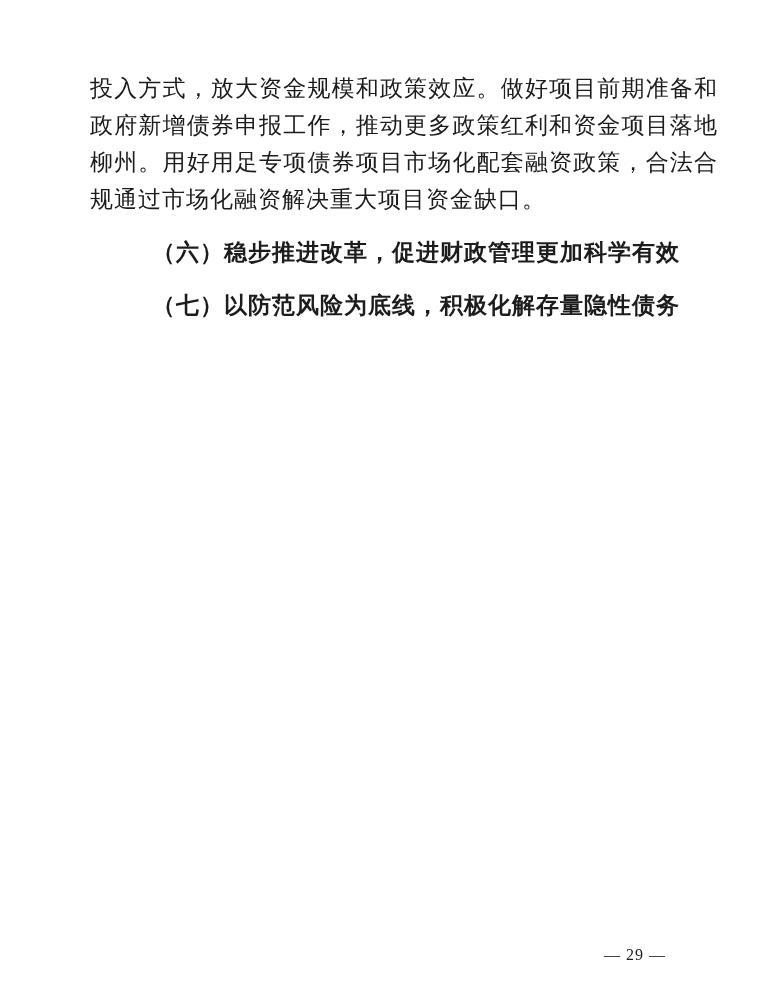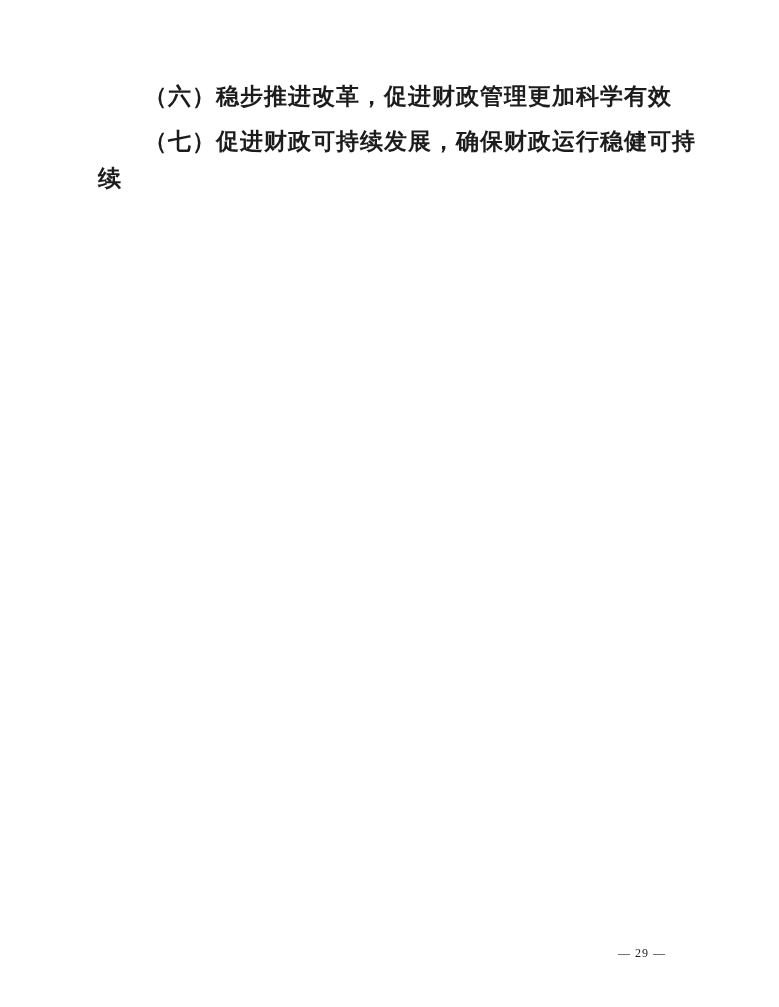--- a/index.html
+++ b/index.html
@@ -30,41 +30,42 @@
     text-align: justify;
     text-align-last: left;
     text-justify: inter-character;
     letter-spacing: 1px;
     font-weight: 400;
   }
   .para.indent {
     text-indent: 2em;
   }
   .heading {
-    margin: 8px;
+    margin: 16px;
     font-size: 23px;
     line-height: 36.9px;
     font-weight: 700;
     text-indent: 2em;
     letter-spacing: 1px;
   }
   .page-number {
     position: absolute;
     top: 946px;
     left: 0;
     width: 666px;
     text-align: right;
-    font-size: 12px;
+    font-size: 16px;
     letter-spacing: 1px;
     color: #1c1c1c;
   }
 </style>
 </head>
 <body>
 
 <div class="sheet">
   <main class="content">
+    <p class="para">投入方式，放大资金规模和政策效应。做好项目前期准备和政府新增债券申报工作，推动更多政策红利和资金项目落地柳州。用好用足专项债券项目市场化配套融资政策，合法合规通过市场化融资解决重大项目资金缺口。</p>
     <h2 class="heading">（六）稳步推进改革，促进财政管理更加科学有效</h2>
-    <h2 class="heading">（七）促进财政可持续发展，确保财政运行稳健可持续</h2>
+    <h2 class="heading">（七）以防范风险为底线，积极化解存量隐性债务</h2>
   </main>
 
   <div class="page-number">— 29 —</div>
 </div>
 
 </body></html>

